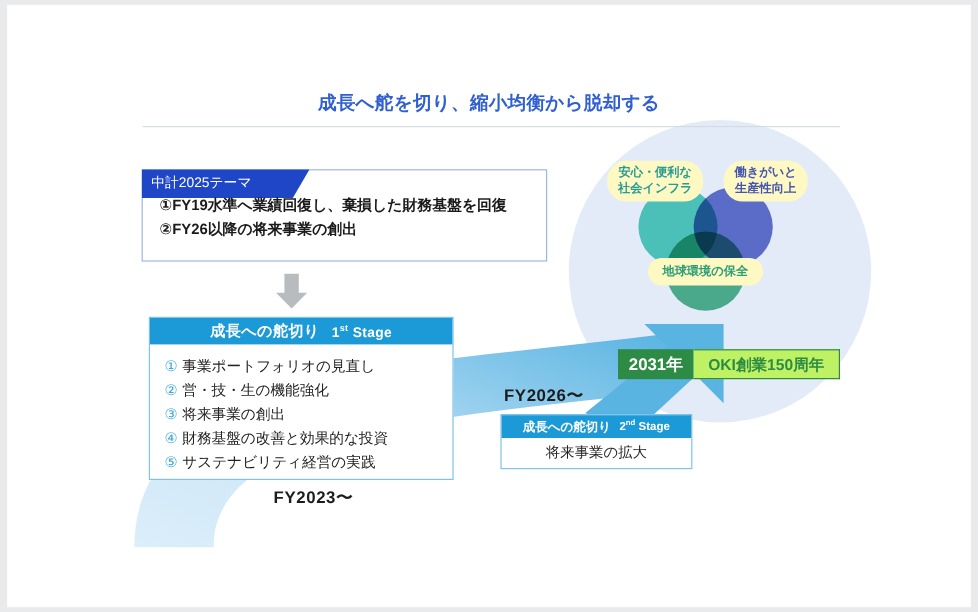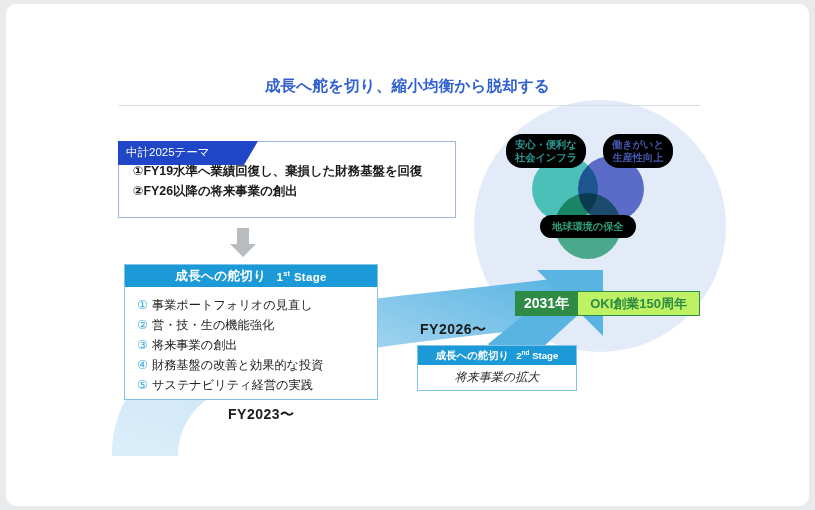--- a/index.html
+++ b/index.html
@@ -13,21 +13,21 @@
     font-family: "Liberation Sans", "DejaVu Sans", sans-serif;
     overflow: hidden;
   }
   #slide {
     position: absolute;
     left: 6px;
     top: 4px;
     width: 803px;
     height: 502px;
     background: #ffffff;
-    border-radius: 10px;
+    border-radius: 0;
     overflow: hidden;
   }
 
   
   #title {
     position: absolute;
     left: 0;
     top: 72px;
     width: 803px;
     text-align: center;
@@ -213,21 +213,20 @@
   }
   #stage2-head .en { font-size: 9.6px; margin-left: 7px; }
   #stage2-head .en sup { font-size: 6.5px; }
   #stage2-body {
     height: 25px;
     display: flex;
     align-items: center;
     justify-content: center;
     font-size: 12px;
     color: #1f1f1f;
-    font-style: italic;
   }
 
   
   #venn {
     position: absolute;
     left: 520px;
     top: 152px;
     width: 148px;
     height: 105px;
     z-index: 20;
@@ -239,21 +238,21 @@
     border-radius: 50%;
     mix-blend-mode: multiply;
     opacity: 0.85;
   }
   #c-teal  { left: 6px;  top: 0px;  background: #2fb9ad; }
   #c-blue  { left: 52px; top: 0px;  background: #4156bf; }
   #c-green { left: 29px; top: 37px; background: #2f9e78; }
 
   .pill {
     position: absolute;
-    background: #000000;
+    background: #fef9c3;
     border-radius: 16px;
     font-size: 10.2px;
     font-weight: bold;
     line-height: 13px;
     text-align: center;
     padding: 4px 9px;
     z-index: 25;
     white-space: nowrap;
     font-family: Liberation Serif, serif;
   }

